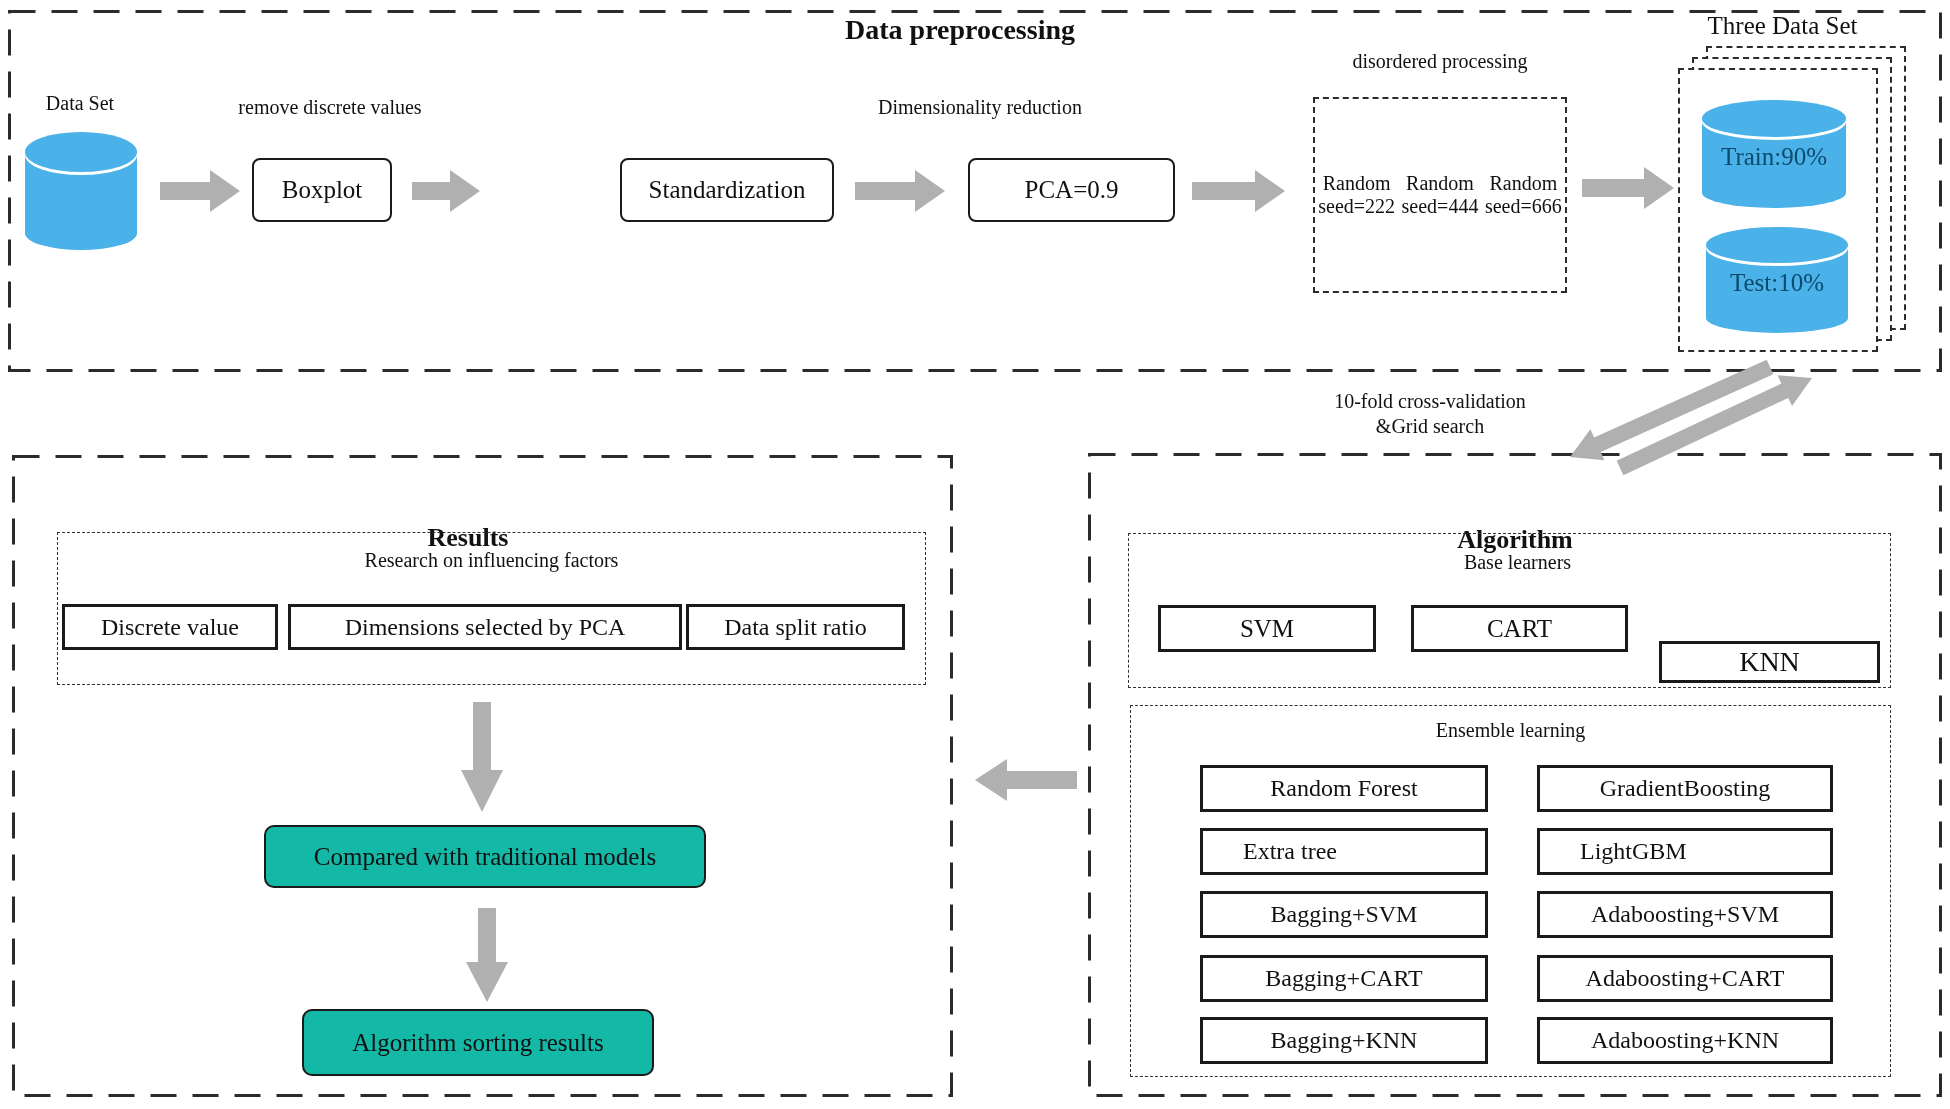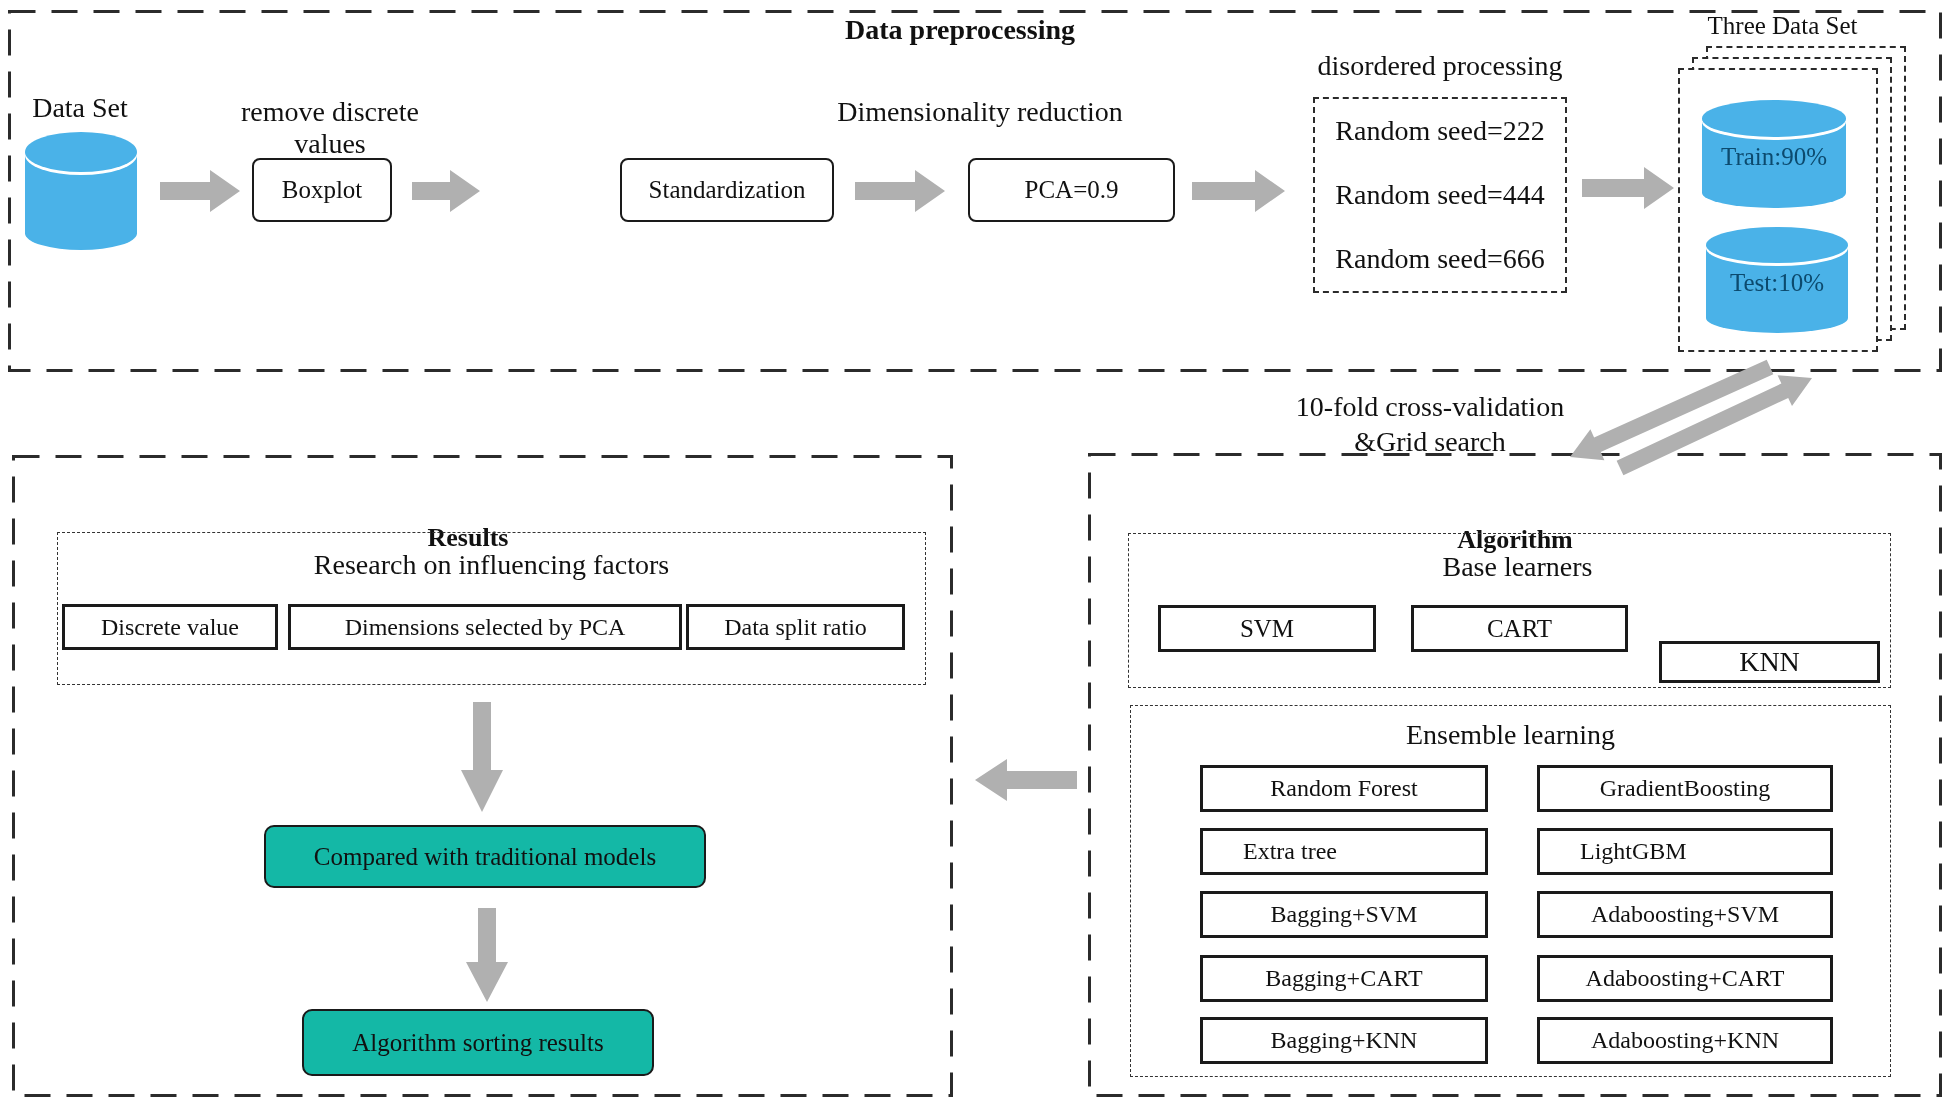--- a/index.html
+++ b/index.html
@@ -5,21 +5,21 @@
   html,body { margin:0; padding:0; background:#ffffff; }
   .canvas {
     position:relative; width:1950px; height:1109px; background:#ffffff;
     font-family:"Liberation Serif", serif; color:#111; overflow:hidden;
   }
   .overlay { position:absolute; left:0; top:0; width:1950px; height:1109px; z-index:1; }
   .overlay .outer { fill:none; stroke:#2b2b2b; stroke-width:3; stroke-dasharray:26 16; }
   .overlay .arr { fill:#b0b0b0; stroke:none; }
 
   .abs { position:absolute; box-sizing:border-box; z-index:2; }
-  .lbl { text-align:center; font-size:28px; line-height:1.15; }
+  .lbl { text-align:center; font-size:20px; line-height:1.15; }
   .big-title { font-weight:bold; font-size:28px; text-align:center; }
   .sec-title { font-weight:bold; font-size:26px; text-align:center;margin-top:47px; }
 
   .pbox { border:2.5px solid #1a1a1a; border-radius:8px; background:#fff;
           display:flex; align-items:center; justify-content:center; font-size:25px; }
   .sbox { border:3px solid #1a1a1a; background:#fff;
           display:flex; align-items:center; justify-content:center; font-size:24px; }
   .rbox { border:2.5px solid #1a1a1a; border-radius:10px; background:#14b8a6;
           display:flex; align-items:center; justify-content:center; font-size:25px; }
   .dotted { border:1.5px dashed #333; background:transparent; }
@@ -66,21 +66,21 @@
 
   <div class="abs lbl" style="left:210px; top:96px; width:240px;">remove discrete values</div>
   <div class="abs pbox" style="left:252px; top:158px; width:140px; height:64px;">Boxplot</div>
 
   <div class="abs pbox" style="left:620px; top:158px; width:214px; height:64px;">Standardization</div>
 
   <div class="abs lbl" style="left:830px; top:96px; width:300px;">Dimensionality reduction</div>
   <div class="abs pbox" style="left:968px; top:158px; width:207px; height:64px;">PCA=0.9</div>
 
   <div class="abs lbl" style="left:1300px; top:50px; width:280px;">disordered processing</div>
-  <div class="abs dashsm" style="left:1313px; top:97px; width:254px; height:196px; display:flex; flex-direction:column; justify-content:space-around; align-items:center; background:transparent;">
+  <div class="abs dashsm" style="left:1313px; top:97px; width:254px; height:196px; display:flex; justify-content:space-around; align-items:center; background:transparent;">
     <span class="lbl">Random seed=222</span>
     <span class="lbl">Random seed=444</span>
     <span class="lbl">Random seed=666</span>
   </div>
 
   <div class="abs lbl" style="left:1660px; top:12px; width:245px; font-size:25px;">Three Data Set</div>
   <div class="abs dashsm" style="left:1706px; top:46px; width:200px; height:284px;"></div>
   <div class="abs dashsm" style="left:1692px; top:57px; width:200px; height:284px; z-index:3;"></div>
   <div class="abs dashsm" style="left:1678px; top:68px; width:200px; height:284px; z-index:4;"></div>
   <div class="abs" style="left:1702px; top:100px; width:144px; height:108px; z-index:5;">

